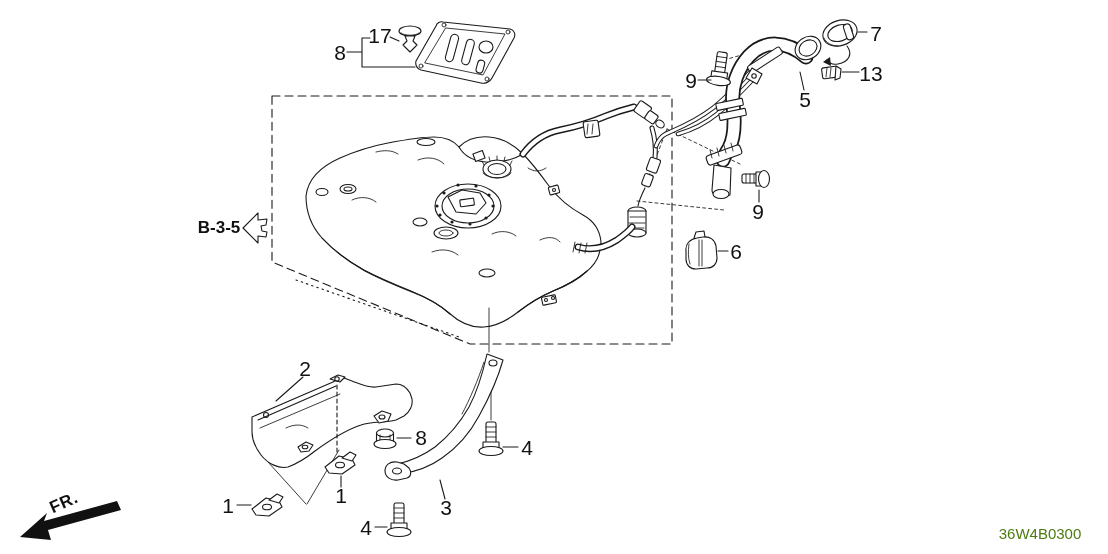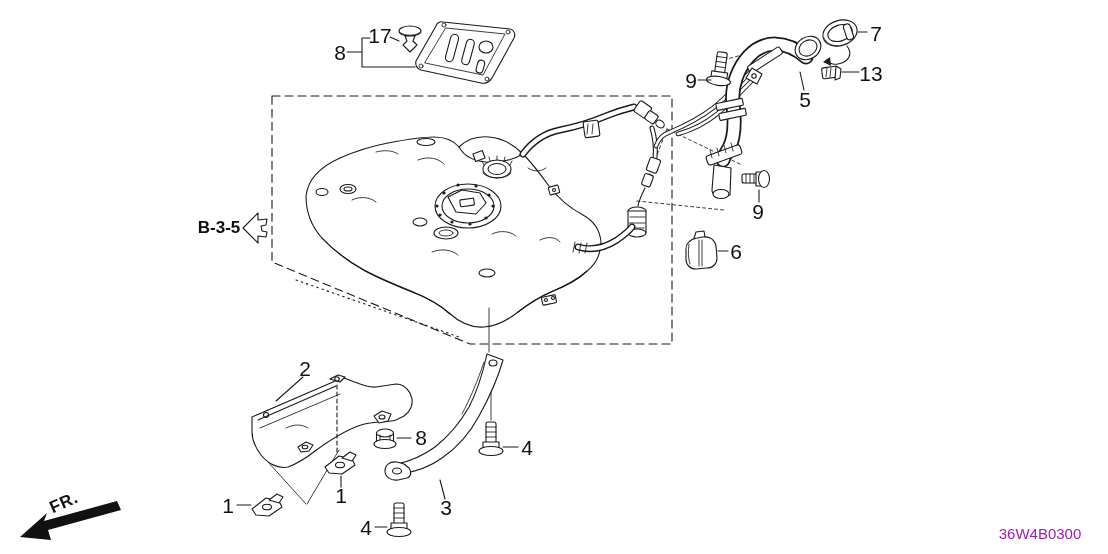--- a/index.html
+++ b/index.html
@@ -5,21 +5,21 @@
   html,body{margin:0;padding:0;background:#fff}
   .stage{position:relative;width:1108px;height:554px;background:#fff;overflow:hidden;
          font-family:"Liberation Sans",sans-serif;color:#111}
   .art{position:absolute;left:0;top:0}
   .callout{position:absolute;transform:translate(-50%,-50%);font-size:21px;line-height:1;
            color:#111;white-space:nowrap;cursor:pointer}
   .ref-label{position:absolute;transform:translate(-50%,-50%);font-size:17px;font-weight:bold;
              white-space:nowrap;cursor:pointer}
   .fr-label{position:absolute;transform:translate(-50%,-50%) rotate(-24deg);font-size:17px;
             font-weight:bold;letter-spacing:.5px;white-space:nowrap}
-  .code-label{position:absolute;transform:translate(-50%,-50%);font-size:15px;color:#a21caf;white-space:nowrap}
+  .code-label{position:absolute;transform:translate(-50%,-50%);font-size:15px;color:#4d7c0f;white-space:nowrap}
   .ln{fill:none;stroke:#1a1a1a;stroke-width:1.1;stroke-linecap:round;stroke-linejoin:round}
   .wh{fill:#fff;stroke:#1a1a1a;stroke-width:1.1;stroke-linejoin:round}
   .dash{stroke-dasharray:8 5}
   .tube-o{fill:none;stroke:#1a1a1a;stroke-linecap:round}
   .tube-i{fill:none;stroke:#fff;stroke-linecap:round}
   .thin{stroke-width:.85}
 </style>
 </head>
 <body>
 

